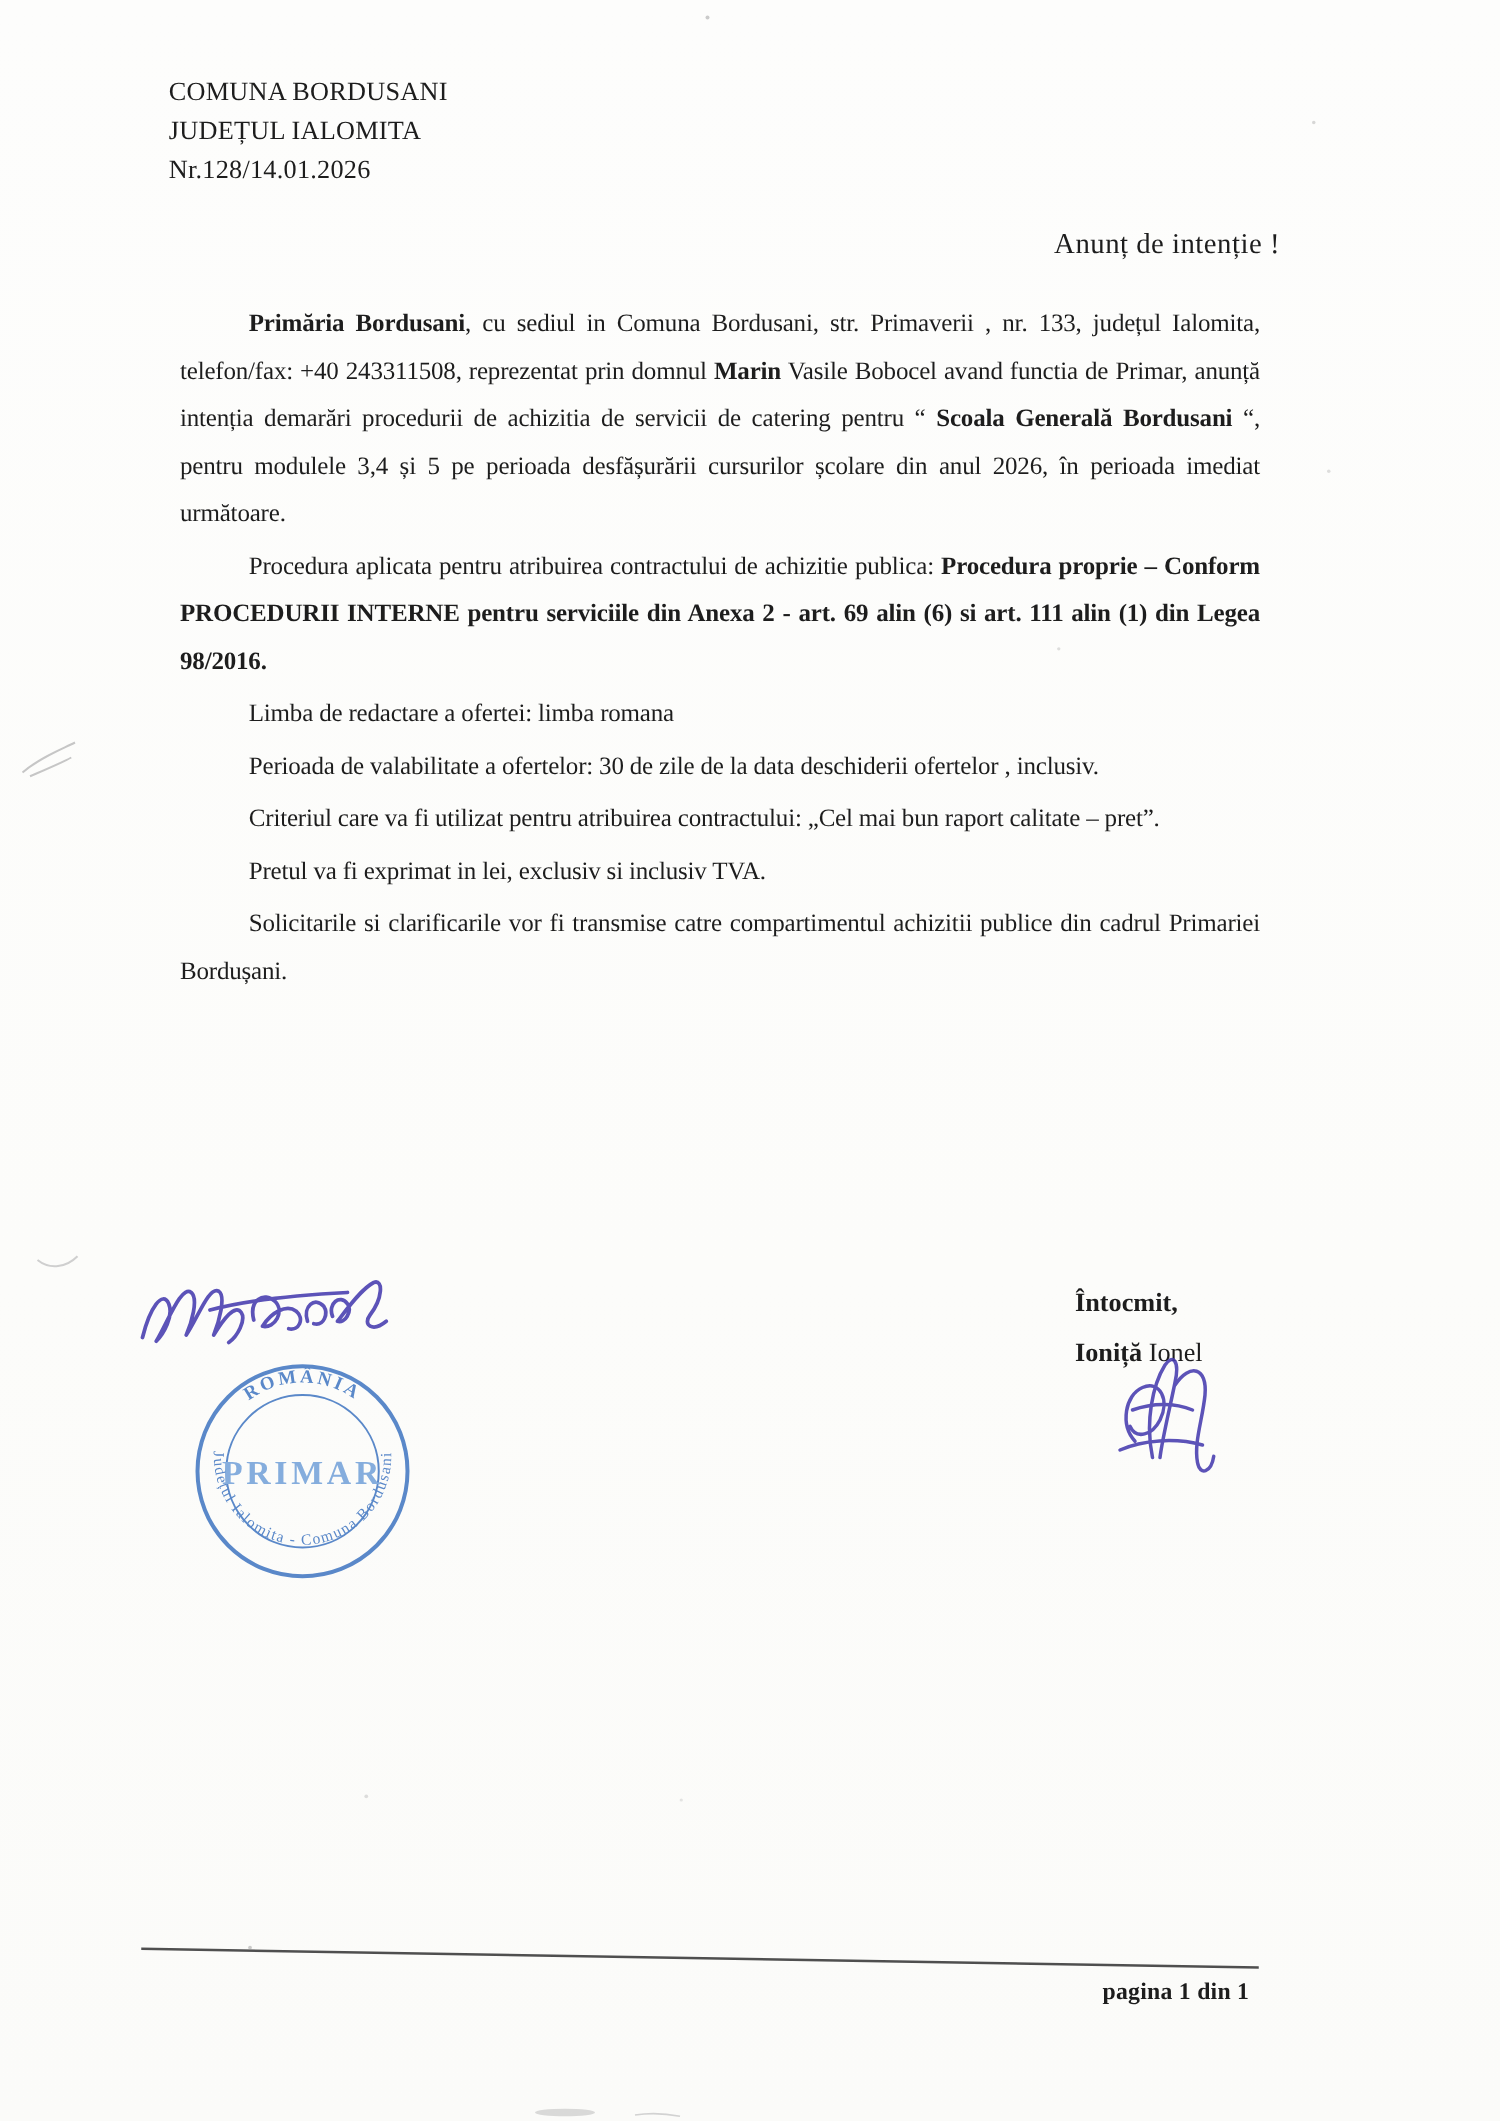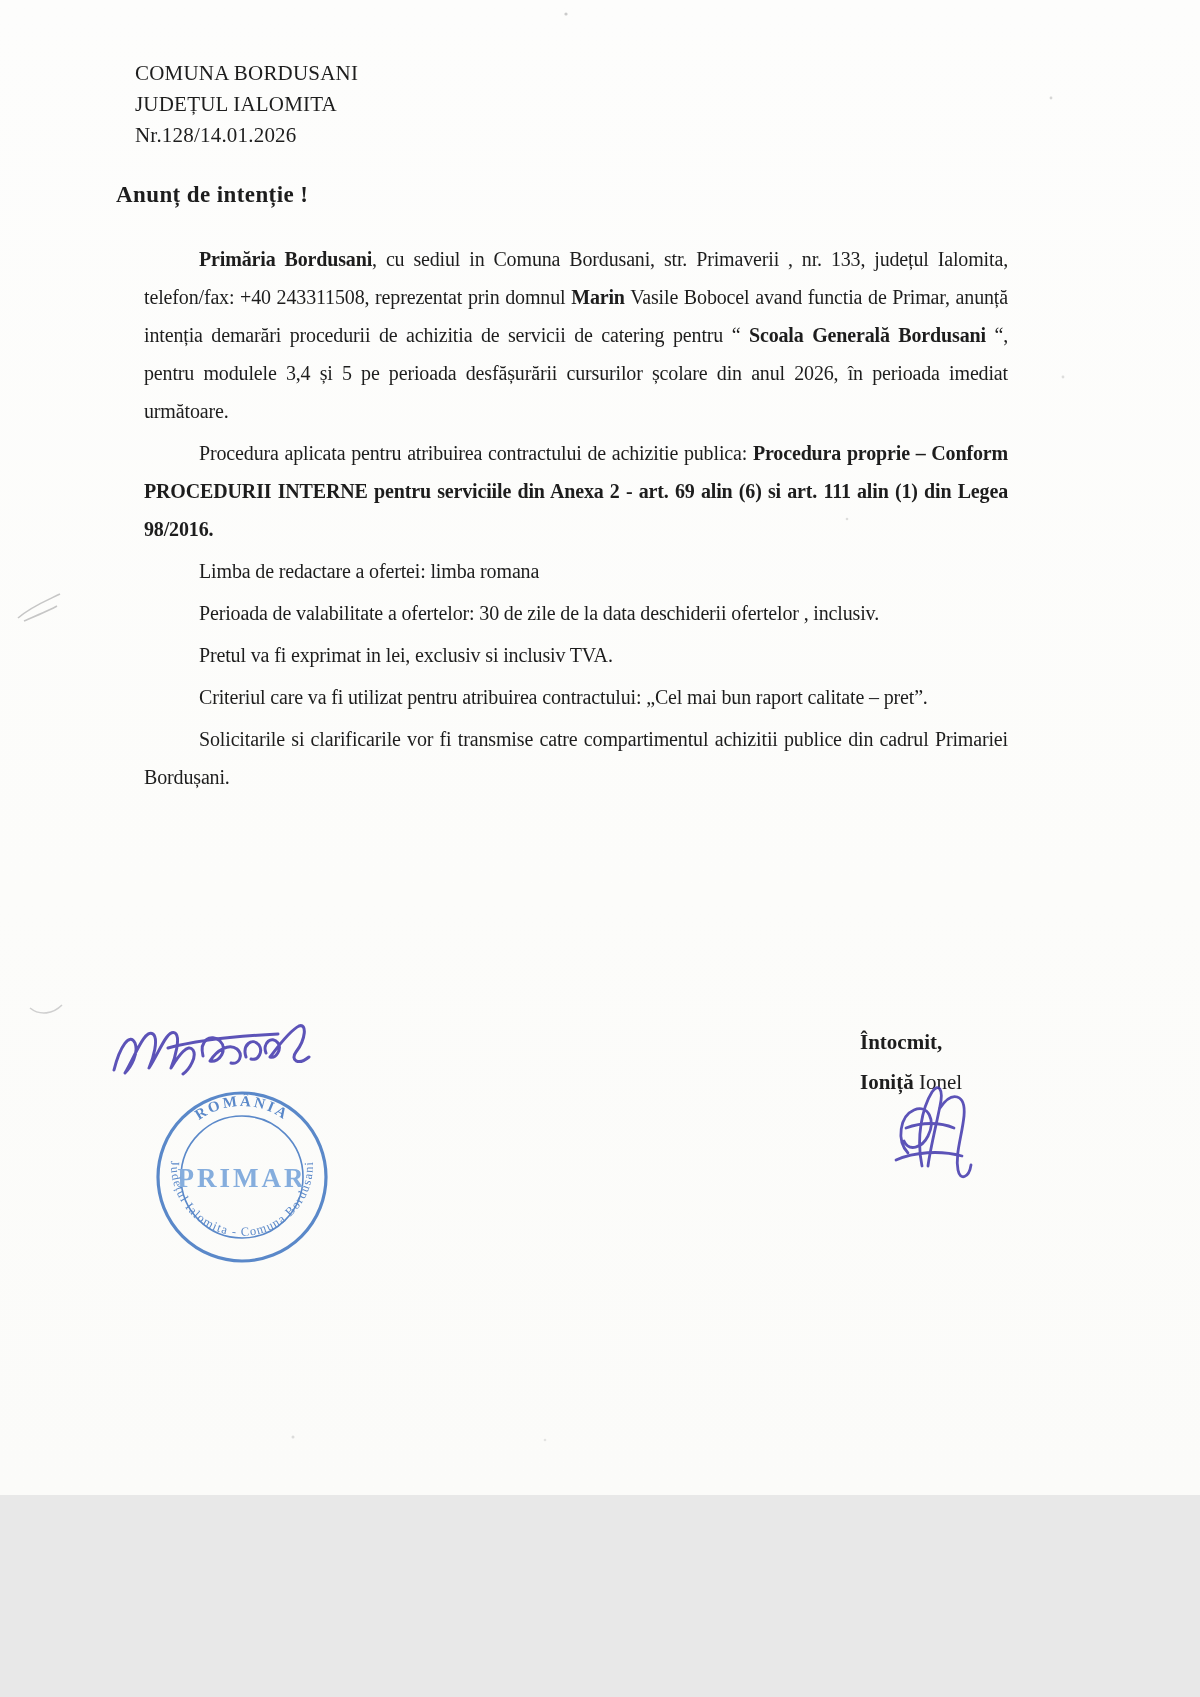--- a/index.html
+++ b/index.html
@@ -1,33 +1,33 @@
 <!DOCTYPE html>
 <html lang="ro"><head>
 <meta charset="utf-8">
 <style>
   html,body{margin:0;padding:0;background:#e8e8e8;}
   .page{
     position:relative;
-    width:1200px;height:1495px;
+    width:1200px;height:1697px;
     margin:0 auto;
     background:linear-gradient(180deg,#fdfdfc 0%,#fcfcfa 60%,#fbfbf9 100%);
     font-family:"Liberation Serif","DejaVu Serif",serif;
     color:#1d1d1d;
     overflow:hidden;
   }
   
   .letterhead{
     position:absolute;left:135px;top:58px;
     font-size:21px;line-height:31px;letter-spacing:0.2px;
   }
   
   .doc-title{
-    position:absolute;left:116px;top:182px;width:880px;
-    text-align:left;font-size:23px;font-weight:bold;letter-spacing:0.4px;
+    position:absolute;left:144px;top:182px;width:880px;
+    text-align:right;font-size:23px;font-weight:normal;letter-spacing:0.4px;
   }
   
   .body-col{
     position:absolute;left:128px;top:240px;width:880px;
     font-size:20px;line-height:38px;letter-spacing:-0.15px;
     text-align:justify;
   }
   .body-col p{margin:0 0 4px 16px;text-indent:55px;}
   .b{font-weight:bold;}
   
@@ -63,22 +63,22 @@
     <div>Nr.128/14.01.2026</div>
   </div>
 
   <div class="doc-title">Anunț de intenție !</div>
 
   <div class="body-col">
     <p><span class="b">Primăria Bordusani</span><span>, cu sediul in Comuna Bordusani, str. Primaverii , nr. 133, județul Ialomita, telefon/fax: +40 243311508, reprezentat prin domnul </span><span class="b">Marin</span><span> Vasile Bobocel avand functia de Primar, anunță intenția demarări procedurii de achizitia de servicii de catering pentru “ </span><span class="b">Scoala Generală Bordusani</span><span> “, pentru modulele 3,4 și 5 pe perioada desfășurării cursurilor școlare din anul 2026, în perioada imediat următoare.</span></p>
     <p><span>Procedura aplicata pentru atribuirea contractului de achizitie publica: </span><span class="b">Procedura proprie – Conform PROCEDURII INTERNE pentru serviciile din Anexa 2 - art. 69 alin (6) si art. 111 alin (1) din Legea 98/2016.</span></p>
     <p>Limba de redactare a ofertei: limba romana</p>
     <p>Perioada de valabilitate a ofertelor: 30 de zile de la data deschiderii ofertelor , inclusiv.</p>
+    <p>Criteriul care va fi utilizat pentru atribuirea contractului: „Cel mai bun raport calitate – pret”.</p>
     <p>Pretul va fi exprimat in lei, exclusiv si inclusiv TVA.</p>
-    <p>Criteriul care va fi utilizat pentru atribuirea contractului: „Cel mai bun raport calitate – pret”.</p>
     <p>Solicitarile si clarificarile vor fi transmise catre compartimentul achizitii publice din cadrul Primariei Bordușani.</p>
   </div>
 
 
   <div class="stamp-wrap">
     <svg width="176" height="176" viewBox="0 0 176 176">
       <circle cx="88" cy="88" r="84" fill="none" stroke-width="3.2" stroke="#4d7fc5"></circle>
       <circle cx="88" cy="88" r="61" fill="none" stroke-width="1.6" stroke="#4d7fc5"></circle>
       <defs>
         <path id="arc-top" d="M 17,88 A 71,71 0 0 1 159,88" fill="none"></path>

